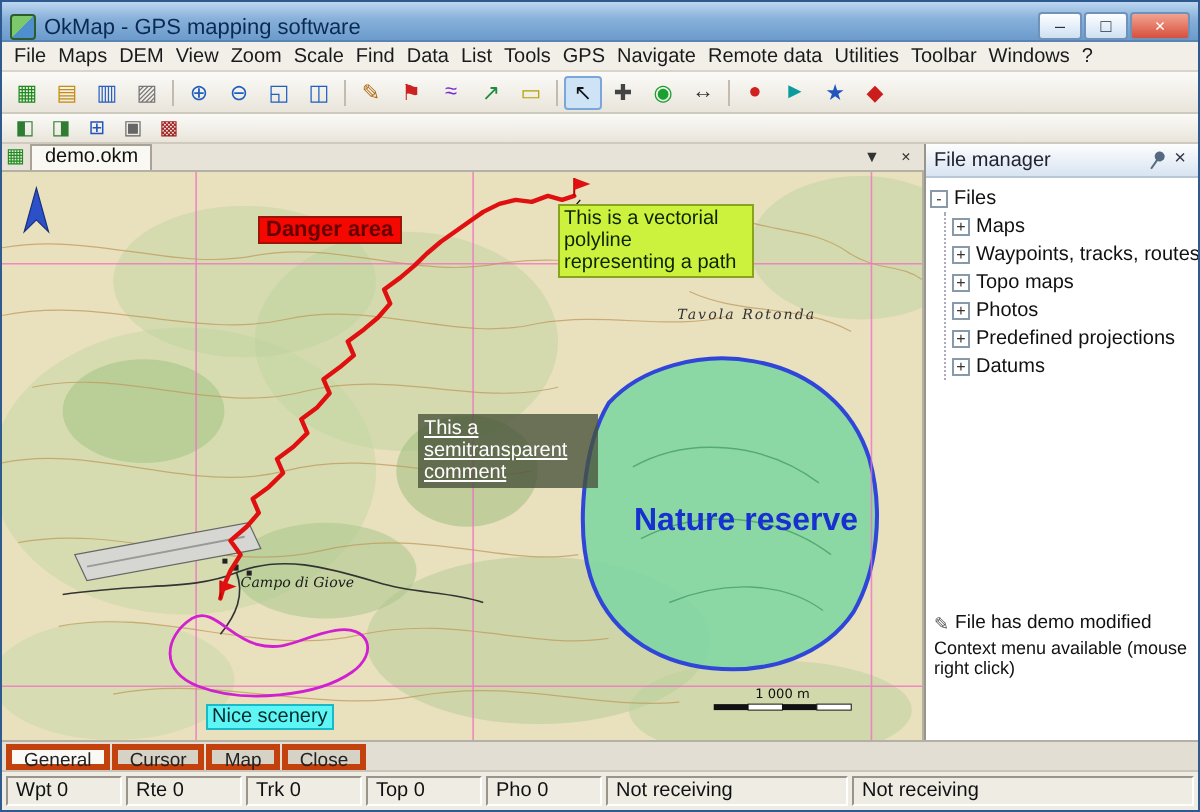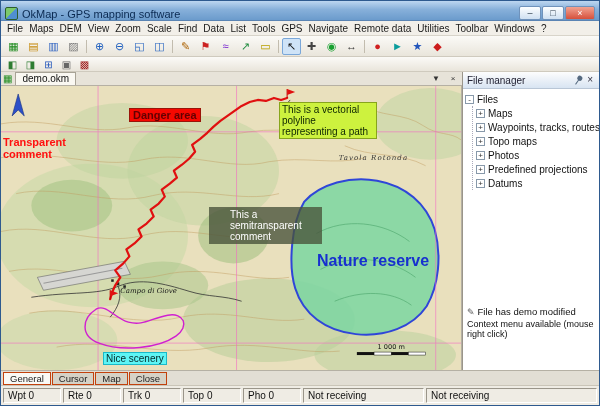--- a/index.html
+++ b/index.html
@@ -36,21 +36,21 @@
   .doc-bar-spacer { flex:1; }
   .doc-bar-btn { width:14px; height:12px; font-size:8px; text-align:center; line-height:12px; color:#333; }
 
   .map-canvas { flex:1 1 auto; position:relative; background:#e8dfbc; overflow:hidden; border-right:1px solid #b5b0a4; }
   .map-canvas svg { position:absolute; inset:0; width:100%; height:100%; }
 
   .ann { position:absolute; line-height:1.1; }
   .ann-danger { left:128px; top:22px; background:#f50800; color:#640000; font-weight:bold; font-size:11px; padding:0 3px; border:1px solid #99150a; }
   .ann-transparent { left:2px; top:50px; color:#ff1010; font-weight:bold; font-size:11px; width:80px; }
   .ann-path { left:278px; top:16px; background:#cdf23e; border:1px solid #87a51c; color:#0c2400; font-size:10px; width:98px; padding:1px 2px; }
-  .ann-semi { left:208px; top:121px; background:rgba(72,82,58,.78); color:#fff; font-size:10px; width:113px; padding:2px 21px; }
+  .ann-semi { left:208px; top:121px; background:rgba(72,82,58,.78); color:#fff; font-size:10px; width:90px; padding:2px 3px;text-decoration:underline; }
   .ann-reserve { left:316px; top:166px; color:#1730cf; font-weight:bold; font-size:16px; }
   .ann-scenery { left:102px; top:254px; background:#5ef5f5; border:1px solid #19b9c9; color:#032b2b; font-size:10px; padding:0 2px;margin-top:12px; }
 
   
   .side-panel { width:137px; flex:0 0 137px; background:#fff; display:flex; flex-direction:column; border-left:1px solid #9a958a; }
   .panel-header { height:17px; flex:0 0 17px; background:linear-gradient(#fdfdfd,#d8e4f2); border-bottom:1px solid #b9c6d6; display:flex; align-items:center; padding:0 4px; gap:3px; font-size:10px; color:#223; }
   .panel-header .ph-title { flex:1; }
   .pin-icon { display:inline-block; width:8px; height:10px; position:relative; transform:rotate(35deg); }
   .pin-icon i { position:absolute; left:2px; top:0; width:5px; height:5px; background:#556a80; border-radius:50%; }
   .pin-icon b { position:absolute; left:4px; top:4px; width:1px; height:6px; background:#556a80; }
@@ -61,21 +61,21 @@
   .tree-box { width:9px; height:9px; border:1px solid #8899aa; display:inline-flex; align-items:center; justify-content:center; font-size:8px; line-height:7px; color:#333; background:#fff; flex:0 0 9px; }
   .tree-label { font-size:10px; color:#111; white-space:nowrap; }
   .panel-notes { margin-top:116px; padding:0 2px; }
   .selected-item-header { color:#0e8a50; font-size:10px; margin-bottom:3px; }
   .note-row { display:flex; gap:3px; font-size:9.5px; align-items:center; color:#111; }
   .note-pencil { font-size:9px; color:#555; }
   .context-hint { font-size:9px; color:#111; margin-top:2px; line-height:1.15; }
 
   
   .bottom-tabs { height:15px; flex:0 0 15px; background:#e2ded4; display:flex; align-items:center; padding-left:2px; gap:1px; border-top:1px solid #b5b0a4; }
-  .btab { font-size:9.5px; padding:0 6px; height:13px; line-height:12px; border:1px solid #c2410c; background:#d6d2c6; color:#222; }
+  .btab { font-size:9.5px; padding:0 6px; height:13px; line-height:12px; border:3px solid #c2410c; background:#d6d2c6; color:#222; }
   .btab.active { background:#faf9f5; }
 
   .statusbar { height:20px; flex:0 0 20px; background:#efece4; display:flex; align-items:stretch; gap:2px; padding:2px; border-top:1px solid #cac5b8; }
   .status-cell { border:1px solid; border-color:#9a958a #ffffff #ffffff #9a958a; font-size:10px; padding:0 4px; display:flex; align-items:center; background:#efece4; color:#111; white-space:nowrap; overflow:hidden; }
   .sc-fixed { width:58px; flex:0 0 58px; }
   .sc-f1 { flex:1 1 0; }
   .sc-f2 { flex:1.45 1 0; }
 </style>
 </head>
 <body>
@@ -237,21 +237,20 @@
             <rect x="386" y="267" width="17" height="3" fill="#111"></rect>
             <rect x="403" y="267" width="17" height="3" fill="#fff" stroke="#111" stroke-width="0.5"></rect>
             <text x="386" y="264" font-size="6.5" text-anchor="middle" fill="#111" font-family="DejaVu Sans, sans-serif">1 000 m</text>
           </g>
 
           <text x="118" y="208" font-size="7" font-style="italic" fill="#1a1a1a" font-family="DejaVu Serif, serif">Campo di Giove</text>
           <text x="334" y="74" font-size="7" font-style="italic" letter-spacing="1" fill="#333" font-family="DejaVu Serif, serif">Tavola Rotonda</text>
         </svg>
 
         <div class="ann ann-danger">Danger area</div>
-        <div class="ann ann-transparent">Transparent comment</div>
         <div class="ann ann-path">This is a vectorial polyline representing a path</div>
         <div class="ann ann-semi">This a semitransparent comment</div>
         <div class="ann ann-reserve">Nature reserve</div>
         <div class="ann ann-scenery">Nice scenery</div>
       </div>
     </div>
 
     <div class="side-panel">
       <div class="panel-header">
         <span class="ph-title">File manager</span>

